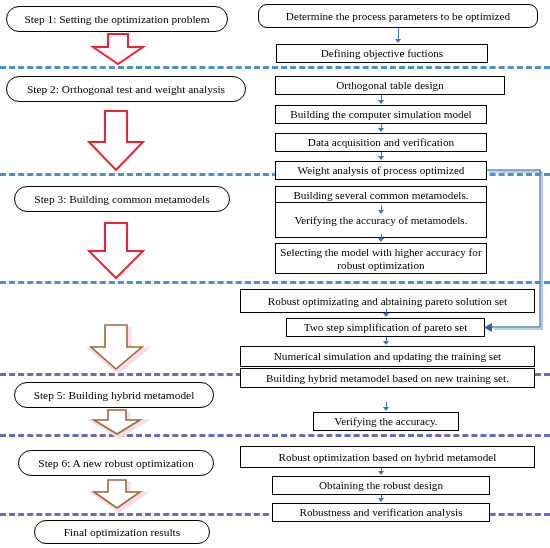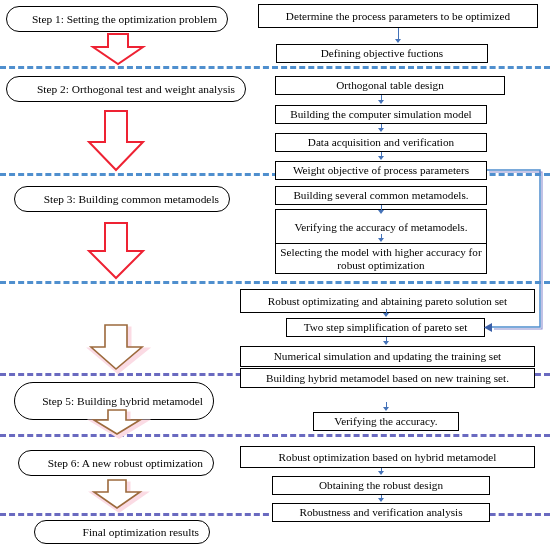--- a/index.html
+++ b/index.html
@@ -32,21 +32,21 @@
 
   
   .pill {
     position: absolute;
     box-sizing: border-box;
     border: 1.6px solid #000000;
     border-radius: 999px;
     background: #ffffff;
     display: flex;
     align-items: center;
-    justify-content: flex-end;
+    justify-content: center;
     text-align: center;
     font-size: 11.4px;
     line-height: 1.12;
     color: #000000;
     padding: 0 10px;
   }
 
   
   .box {
     position: absolute;
@@ -122,21 +122,21 @@
 
   <div class="pill" style="left:6px; top:76px; width:240px; height:26px;">
     <span>Step 2: Orthogonal test and weight analysis</span>
   </div>
 
   <div class="pill" style="left:14px; top:186px; width:216px; height:26px;">
     <span>Step 3: Building common metamodels</span>
   </div>
 
 
-  <div class="pill" style="left:14px; top:382px; width:200px; height:38px;">
+  <div class="pill" style="left:14px; top:382px; width:200px; height:26px;">
     <span>Step 5: Building hybrid metamodel</span>
   </div>
 
   <div class="pill" style="left:18px; top:450px; width:196px; height:26px;">
     <span>Step 6: A new robust optimization</span>
   </div>
 
   <div class="pill" style="left:18px; top:520px; width:176px; height:24px;margin-left:16px;">
     <span>Final optimization results</span>
   </div>
@@ -173,49 +173,49 @@
     </svg>
   </div>
 
   <div class="blockarrow" style="left:88px; top:479px; width:62px; height:32px;">
     <svg width="62" height="32" viewBox="0 0 62 32">
       <polygon points="22,5 40,5 40,15 54,15 31,31 8,15 22,15" fill="#fbdbe4" stroke="#fbdbe4" stroke-width="5"></polygon>
       <polygon points="20,1 38,1 38,13 52,13 29,29 6,13 20,13" fill="#ffffff" stroke="#9c6a3c" stroke-width="1.6"></polygon>
     </svg>
   </div>
 
-  <div class="box" style="left:258px; top:4px; width:280px; height:24px;">
+  <div class="box" style="left:258px; top:4px; width:280px; height:24px;border-radius:9px;">
     <span>Determine the process parameters to be optimized</span>
   </div>
 
   <div class="box" style="left:276px; top:44px; width:212px; height:19px;">
     <span>Defining objective fuctions</span>
   </div>
 
   <div class="box" style="left:275px; top:76px; width:230px; height:19px;">
     <span>Orthogonal table design</span>
   </div>
 
   <div class="box" style="left:275px; top:105px; width:212px; height:19px;">
     <span>Building the computer simulation model</span>
   </div>
 
   <div class="box" style="left:275px; top:133px; width:212px; height:19px;">
     <span>Data acquisition and verification</span>
   </div>
 
   <div class="box" style="left:275px; top:161px; width:212px; height:19px;">
-    <span>Weight objective of process parameters</span>
+    <span>Weight analysis of process optimized</span>
   </div>
 
   <div class="box" style="left:275px; top:186px; width:212px; height:19px;">
     <span>Building several common metamodels.</span>
   </div>
 
-  <div class="box" style="left:275px; top:209px; width:212px; height:36px;">
+  <div class="box" style="left:275px; top:202px; width:212px; height:36px;">
     <span>Verifying the accuracy of metamodels.</span>
   </div>
 
   <div class="box" style="left:275px; top:243px; width:212px; height:31px;">
     <span>Selecting the model with higher accuracy for robust optimization</span>
   </div>
 
   <div class="box" style="left:240px; top:289px; width:295px; height:24px;">
     <span>Robust optimizating  and abtaining pareto solution set</span>
   </div>

